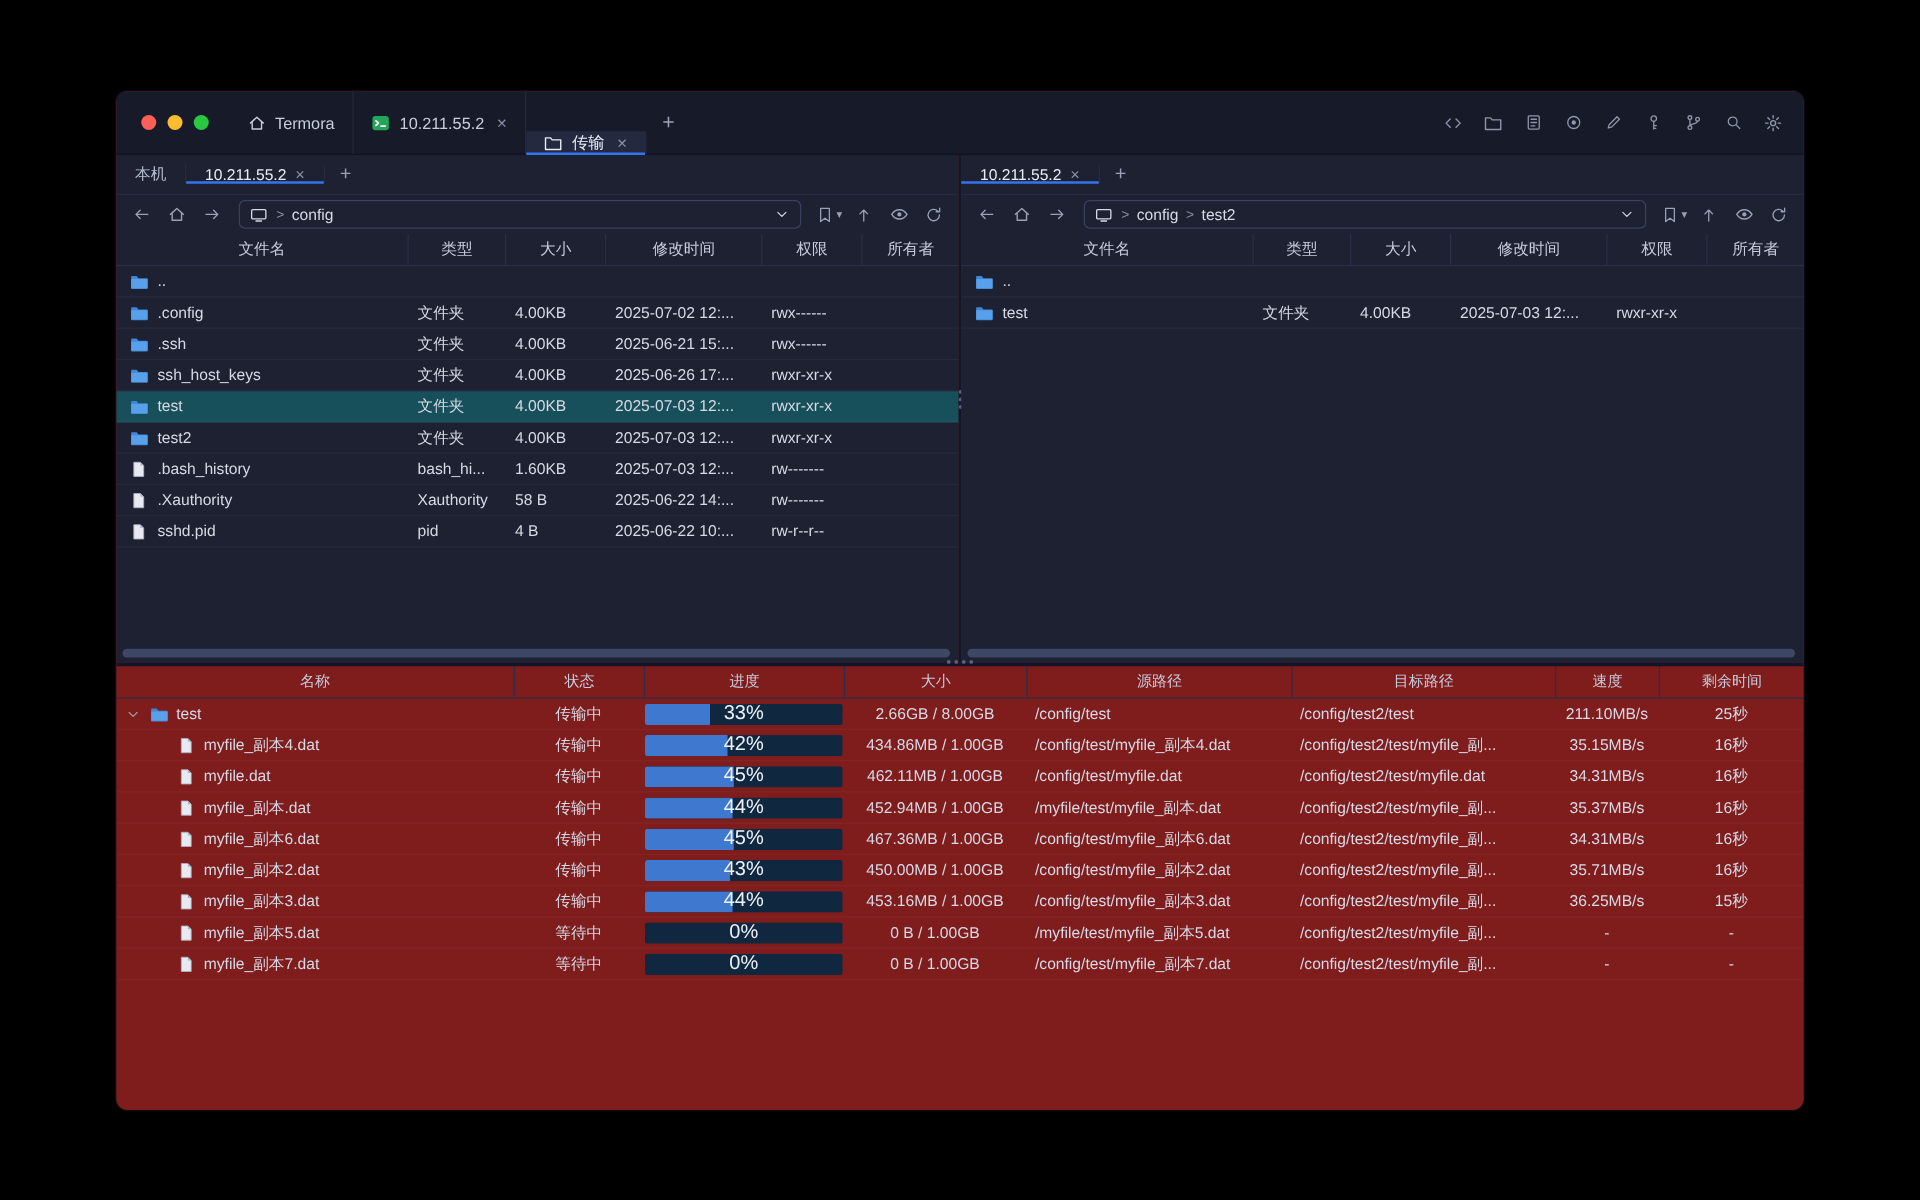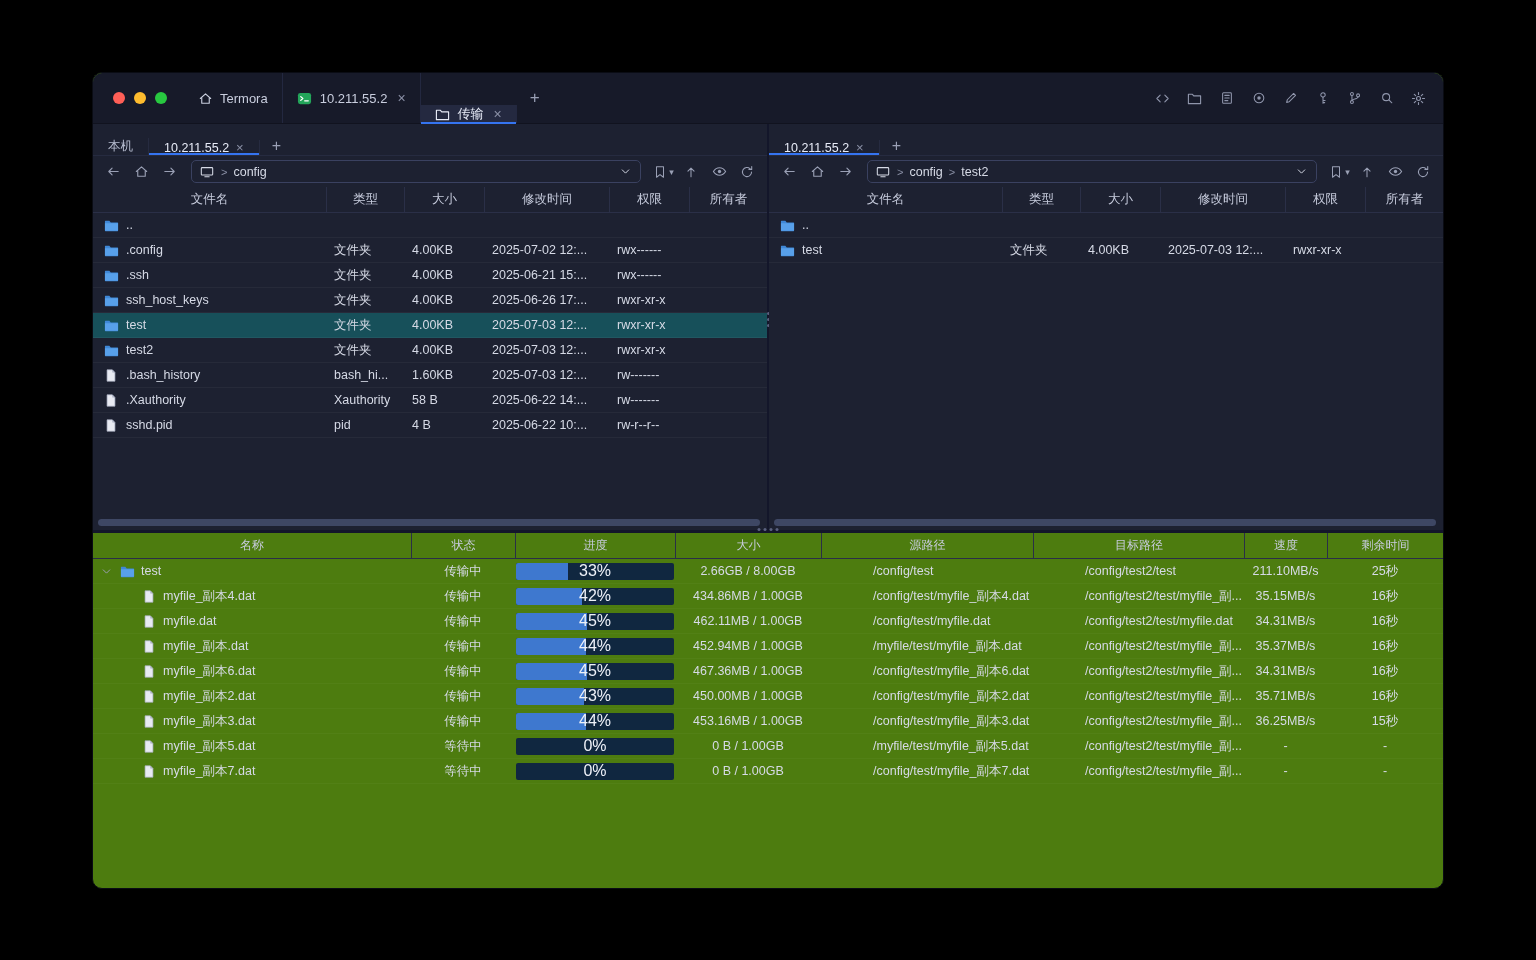--- a/index.html
+++ b/index.html
@@ -1,20 +1,20 @@
 <!DOCTYPE html>
 <html><head>
 <meta charset="utf-8">
 <style>
   * { margin:0; padding:0; box-sizing:border-box; }
   html,body { width:1536px; height:960px; background:#000; overflow:hidden; }
   body { font-family:"Liberation Sans","DejaVu Sans",sans-serif; color:#d6dae6; }
 
   .window { position:absolute; left:92px; top:72px; width:1352px; height:817px;
-            background:#4d7c0f; border-radius:10px; overflow:hidden;
+            background:#7f1d1d; border-radius:10px; overflow:hidden;
             box-shadow:0 24px 70px rgba(0,0,0,.75); display:flex; flex-direction:column;
             border:1px solid #0a0c14; }
 
   
   .titlebar { flex:0 0 36px; background:#171a29; display:flex; align-items:stretch;
               border-bottom:1px solid #11131f; }
   .traffic { display:flex; align-items:center; gap:9px; padding:0 16px 0 20px; }
   .light { width:12px; height:12px; border-radius:50%; }
   .tb-tab { display:flex; align-items:center; gap:7px; padding:0 14px; font-size:13px;
             color:#c9cede; position:relative; border-right:1px solid #232840; }
@@ -29,21 +29,21 @@
   .icn { display:inline-flex; align-items:center; justify-content:center; width:16px; height:16px; flex:0 0 auto; }
   svg { display:block; }
 
   
   .panes { flex:0 0 406px; display:flex; position:relative; }
   .fpanel { width:675px; display:flex; flex-direction:column; position:relative; background:#1d2131; }
   .vsplit { width:2px; background:#13162a; position:relative; }
   .vsplit .dots { position:absolute; left:-2px; top:188px; width:6px; display:flex; flex-direction:column; gap:3px; align-items:center; }
   .vsplit .dots i, .hsplit .dots i { width:3px; height:3px; border-radius:50%; background:#5b6280; }
 
-  .ptabs { flex:0 0 32px; display:flex; align-items:flex-end; border-bottom:1px solid #262b40; }
+  .ptabs { flex:0 0 32px; display:flex; align-items:center; border-bottom:1px solid #262b40; }
   .ptab { display:flex; align-items:center; gap:7px; padding:0 15px; font-size:12.5px; color:#b6bccf;
           position:relative; border-right:1px solid #262b40; }
   .ptab.active { color:#e8ecf8; }
   .ptab.active::after { content:""; position:absolute; left:0; right:0; bottom:0; height:2px; background:#3574f0; }
   .ptab .x { color:#8a90a6; font-size:13px; }
   .ptab-plus { display:flex; align-items:center; padding:0 12px; color:#9aa0b5; font-size:16px; }
 
   .navbar { flex:0 0 31px; display:flex; align-items:center; gap:4px; padding:0 8px; color:#9aa0b5; }
   .navbtn { width:24px; height:24px; display:flex; align-items:center; justify-content:center; border-radius:5px; }
   .addr { flex:1; height:23px; margin:0 6px; border:1px solid #3a4160; border-radius:5px;
@@ -77,21 +77,21 @@
   .thead, .trow { display:grid; grid-template-columns:318px 104px 160px 146px 212px 211px 83px 1fr; }
   .thead { flex:0 0 26px; border-bottom:1px solid #2a2f47; }
   .thead .hcell { display:flex; align-items:center; justify-content:center; font-size:12px; color:#c7ccdd;
                   border-left:1px solid #2a2f47; }
   .thead .hcell:first-child { border-left:none; }
   .trow { height:25px; align-items:center; border-bottom:1px solid rgba(255,255,255,0.03); }
   .tc { font-size:12.5px; color:#d6dae6; white-space:nowrap; overflow:hidden; }
   .tc.name { display:flex; align-items:center; gap:6px; padding-left:6px; }
   .tc.name.child { padding-left:48px; }
   .tc.center { text-align:center; }
-  .tc.left { padding-left:7px;margin-left:45px; }
+  .tc.left { padding-left:7px; }
   .expander { width:14px; height:14px; display:inline-flex; align-items:center; justify-content:center; color:#9aa0b5; }
   .pwrap { padding:0 1px; }
   .pbar { position:relative; height:17px; background:#102740; border-radius:2px; overflow:hidden; }
   .pfill { position:absolute; left:0; top:0; bottom:0; background:#3e78cf; }
   .plabel { position:absolute; inset:0; display:flex; align-items:center; justify-content:center;
             font-size:16px; color:#eef1f8; }
 </style>
 </head>
 <body>
 

